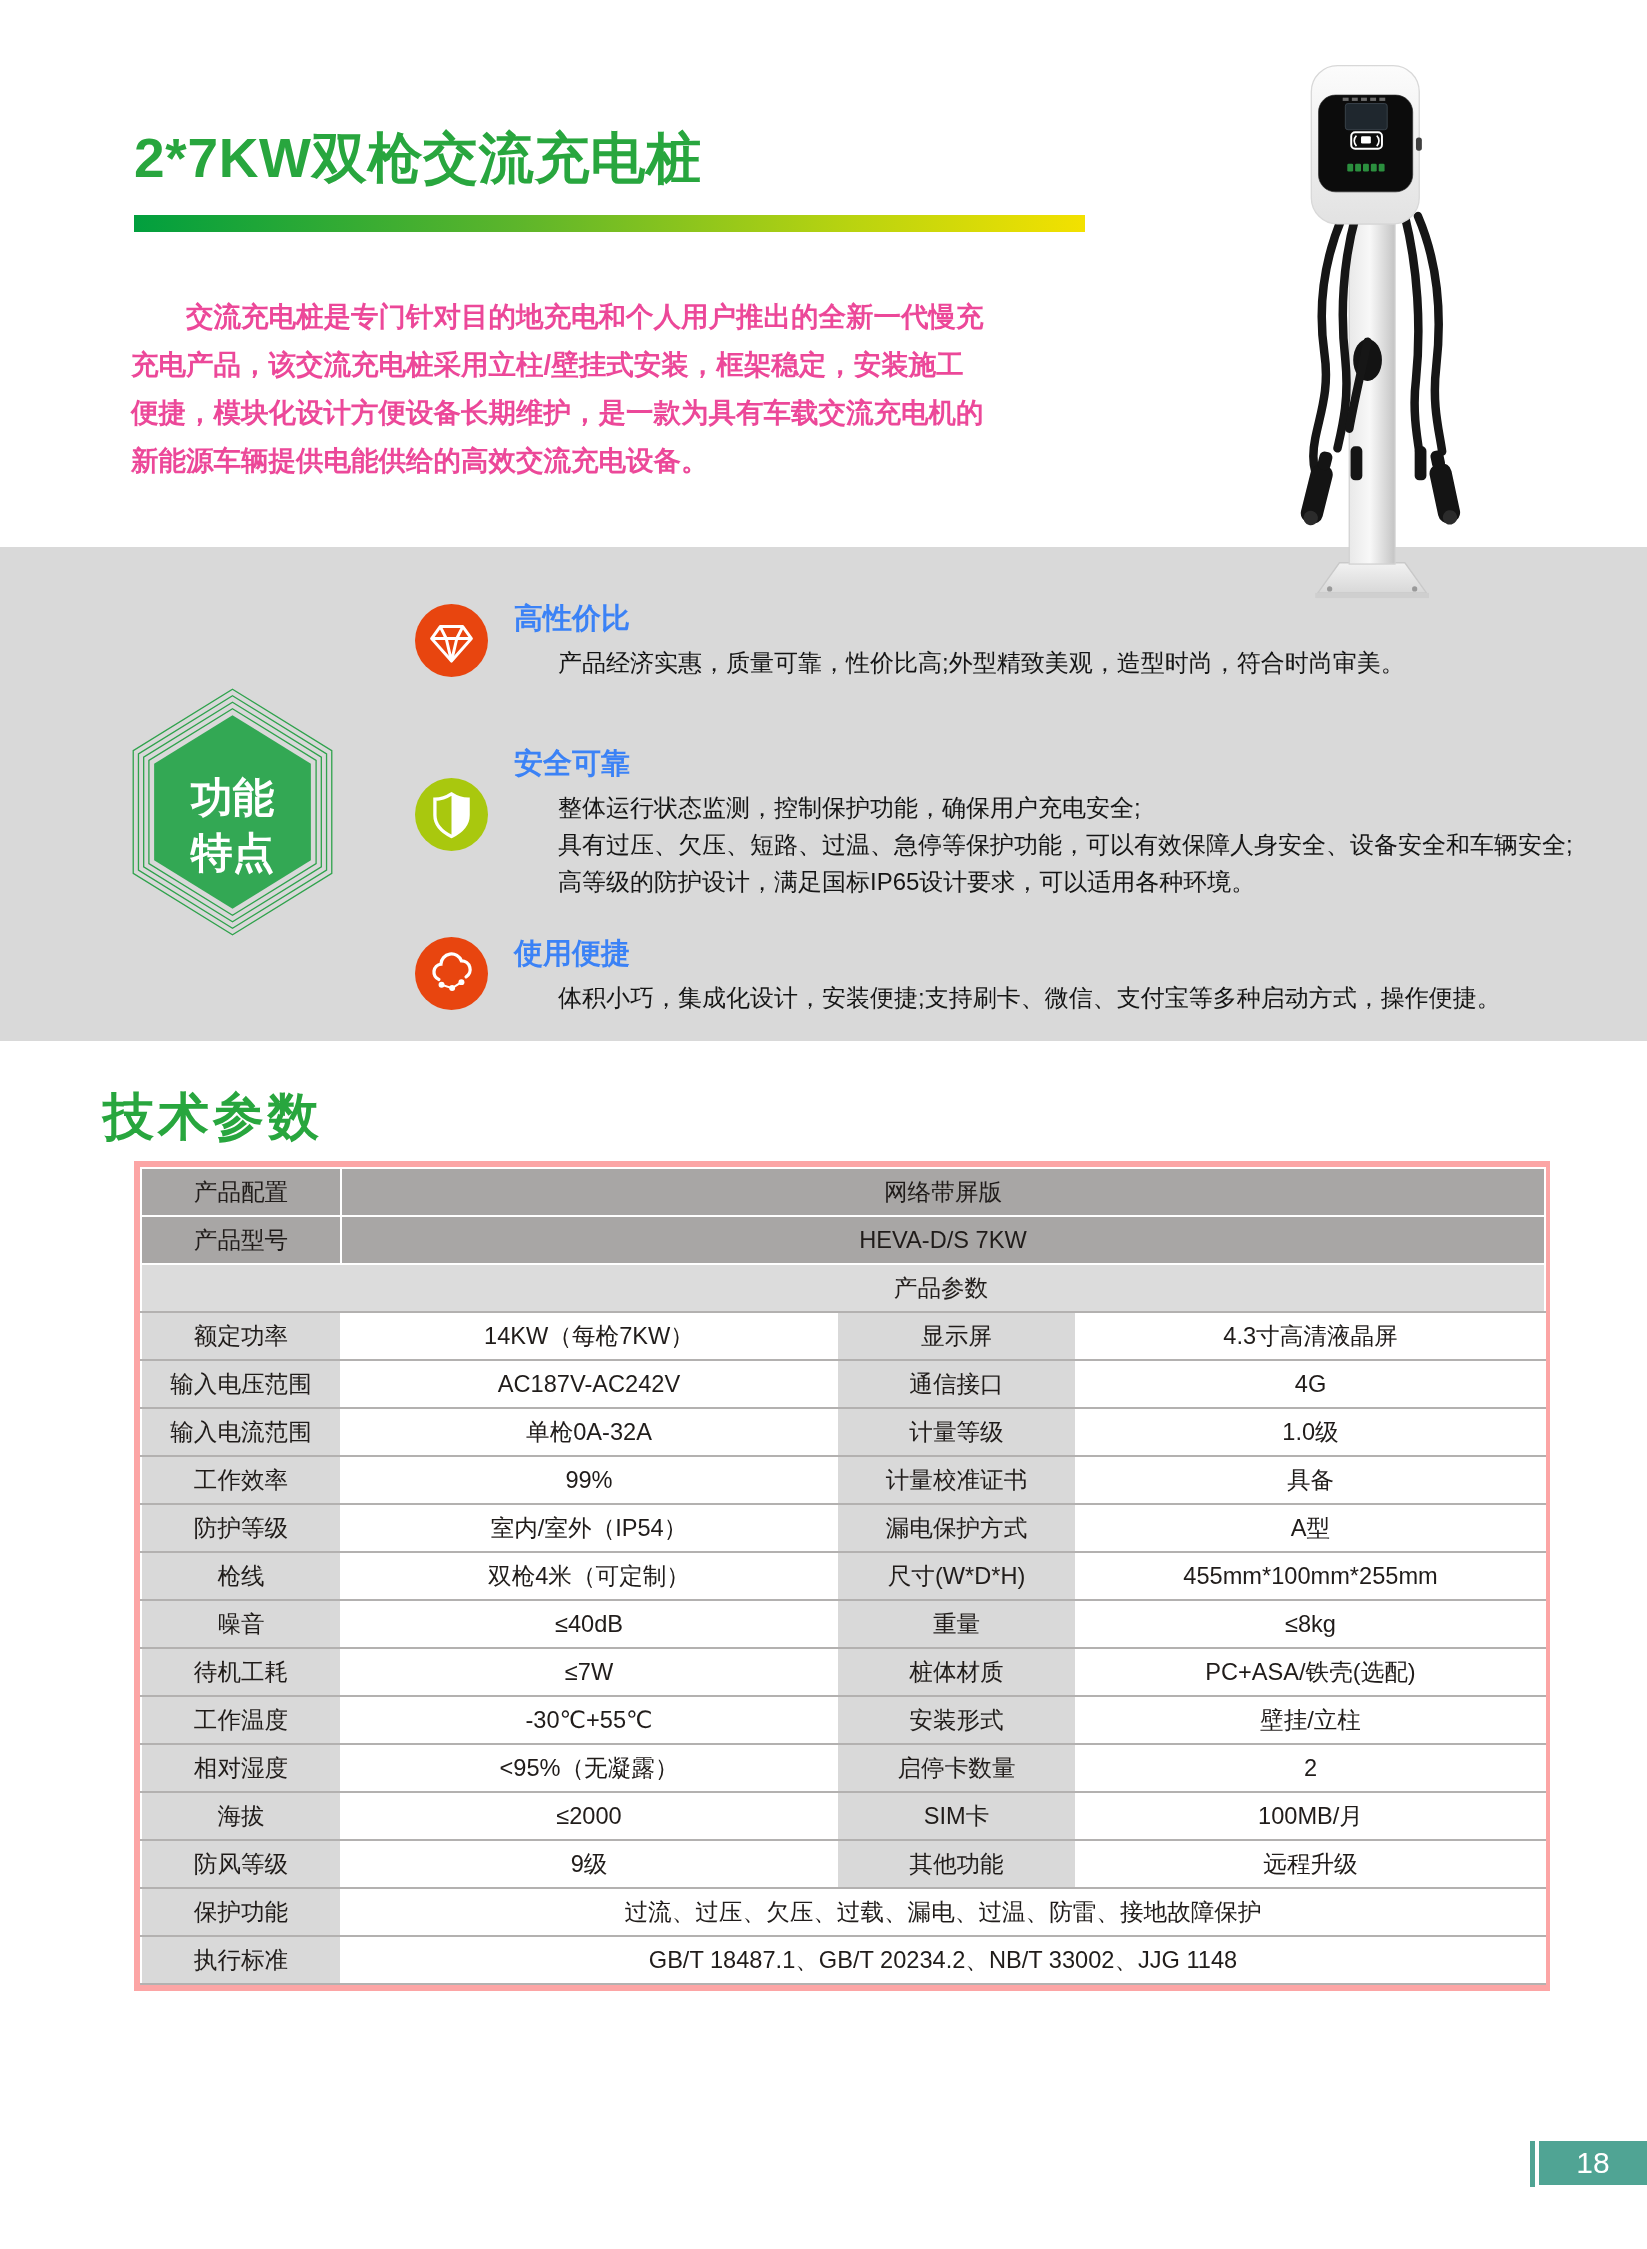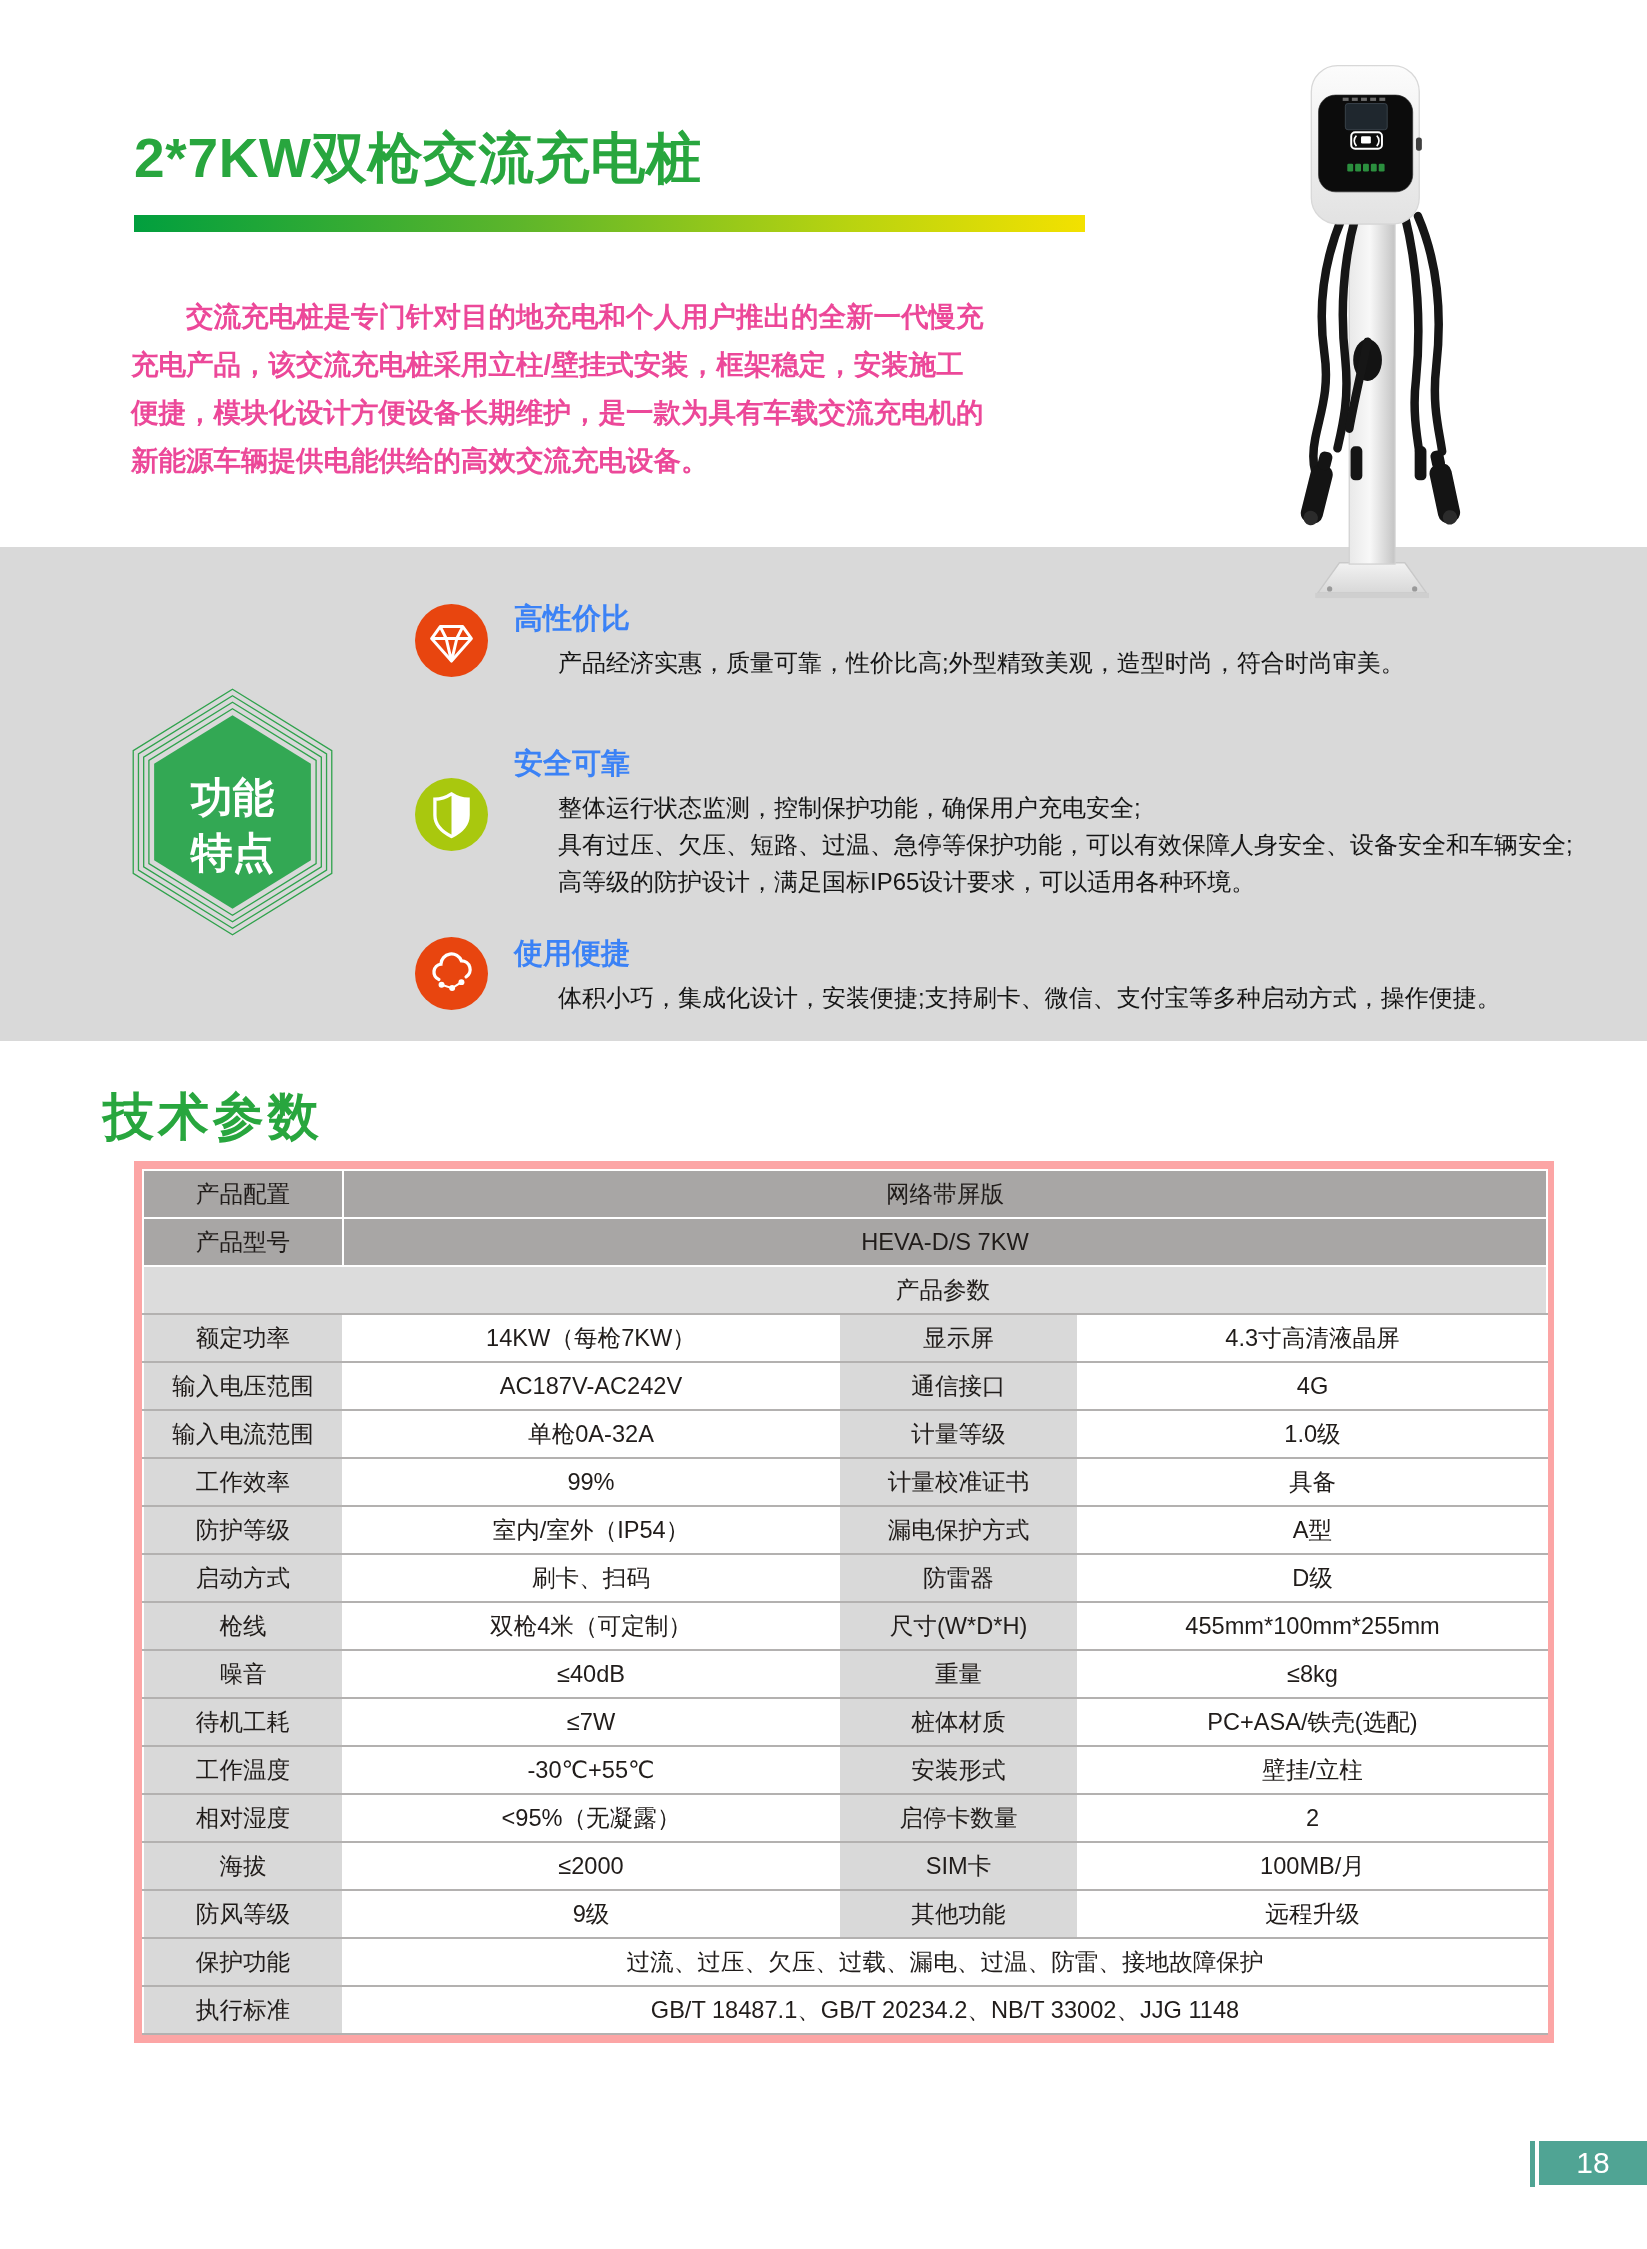--- a/index.html
+++ b/index.html
@@ -30,21 +30,21 @@
   .feature{position:absolute;left:414px;width:1233px;}
   .f1{top:601px;}.f2{top:746px;}.f3{top:936px;}
   .f-icon{position:absolute;left:1.3px;width:73px;height:73px;}
   .f1 .f-icon{top:2.6px;}.f2 .f-icon{top:32px;}.f3 .f-icon{top:0.7px;}
   .f-text{margin-left:100px;}
   .f-title{font-size:29px;line-height:34px;font-weight:bold;color:#3b82f6;}
   .f-desc{font-size:24px;line-height:37px;margin-top:9.2px;color:#151515;margin-left:44px;}
   .f-desc div{white-space:nowrap;}
   
   .tech-title{position:absolute;left:103px;top:1083px;font-size:51px;font-weight:bold;color:#28a63e;letter-spacing:3.9px;}
-  .spec-wrap{position:absolute;left:134px;top:1161px;width:1404px;border:8px solid #fca5a5;}
+  .spec-wrap{position:absolute;left:134px;top:1161px;width:1404px;border:6px solid #fca5a5;}
   table.specs{border-collapse:collapse;table-layout:fixed;width:1404px;}
   table.specs td{
     height:46px;text-align:center;vertical-align:middle;
     font-size:23.6px;color:#201c1a;font-weight:500;padding:0;
   }
   tr.cfg td{background:#a8a6a5;border:2.6px solid #ffffff;}
   tr.grp td{background:#dcdcdc;border:2.6px solid #ffffff;border-bottom:2.6px solid #b3b1b0;text-indent:196px;}
   tr.prow td{border-left:2.6px solid #ffffff;border-right:2.6px solid #ffffff;border-top:2.6px solid #b3b1b0;border-bottom:2.6px solid #b3b1b0;}
   td.lbl{background:#d9d9d9;}
   td.val{background:#ffffff;border-radius:18px;}
@@ -252,26 +252,20 @@
         <td class="lbl">计量校准证书</td>
         <td class="val">具备</td>
       </tr>
       <tr class="prow">
         <td class="lbl">防护等级</td>
         <td class="val">室内/室外（IP54）</td>
         <td class="lbl">漏电保护方式</td>
         <td class="val">A型</td>
       </tr>
       <tr class="prow">
-        <td class="lbl">启动方式</td>
-        <td class="val">刷卡、扫码</td>
-        <td class="lbl">防雷器</td>
-        <td class="val">D级</td>
-      </tr>
-      <tr class="prow">
         <td class="lbl">枪线</td>
         <td class="val">双枪4米（可定制）</td>
         <td class="lbl">尺寸(W*D*H)</td>
         <td class="val">455mm*100mm*255mm</td>
       </tr>
       <tr class="prow">
         <td class="lbl">噪音</td>
         <td class="val">≤40dB</td>
         <td class="lbl">重量</td>
         <td class="val">≤8kg</td>

